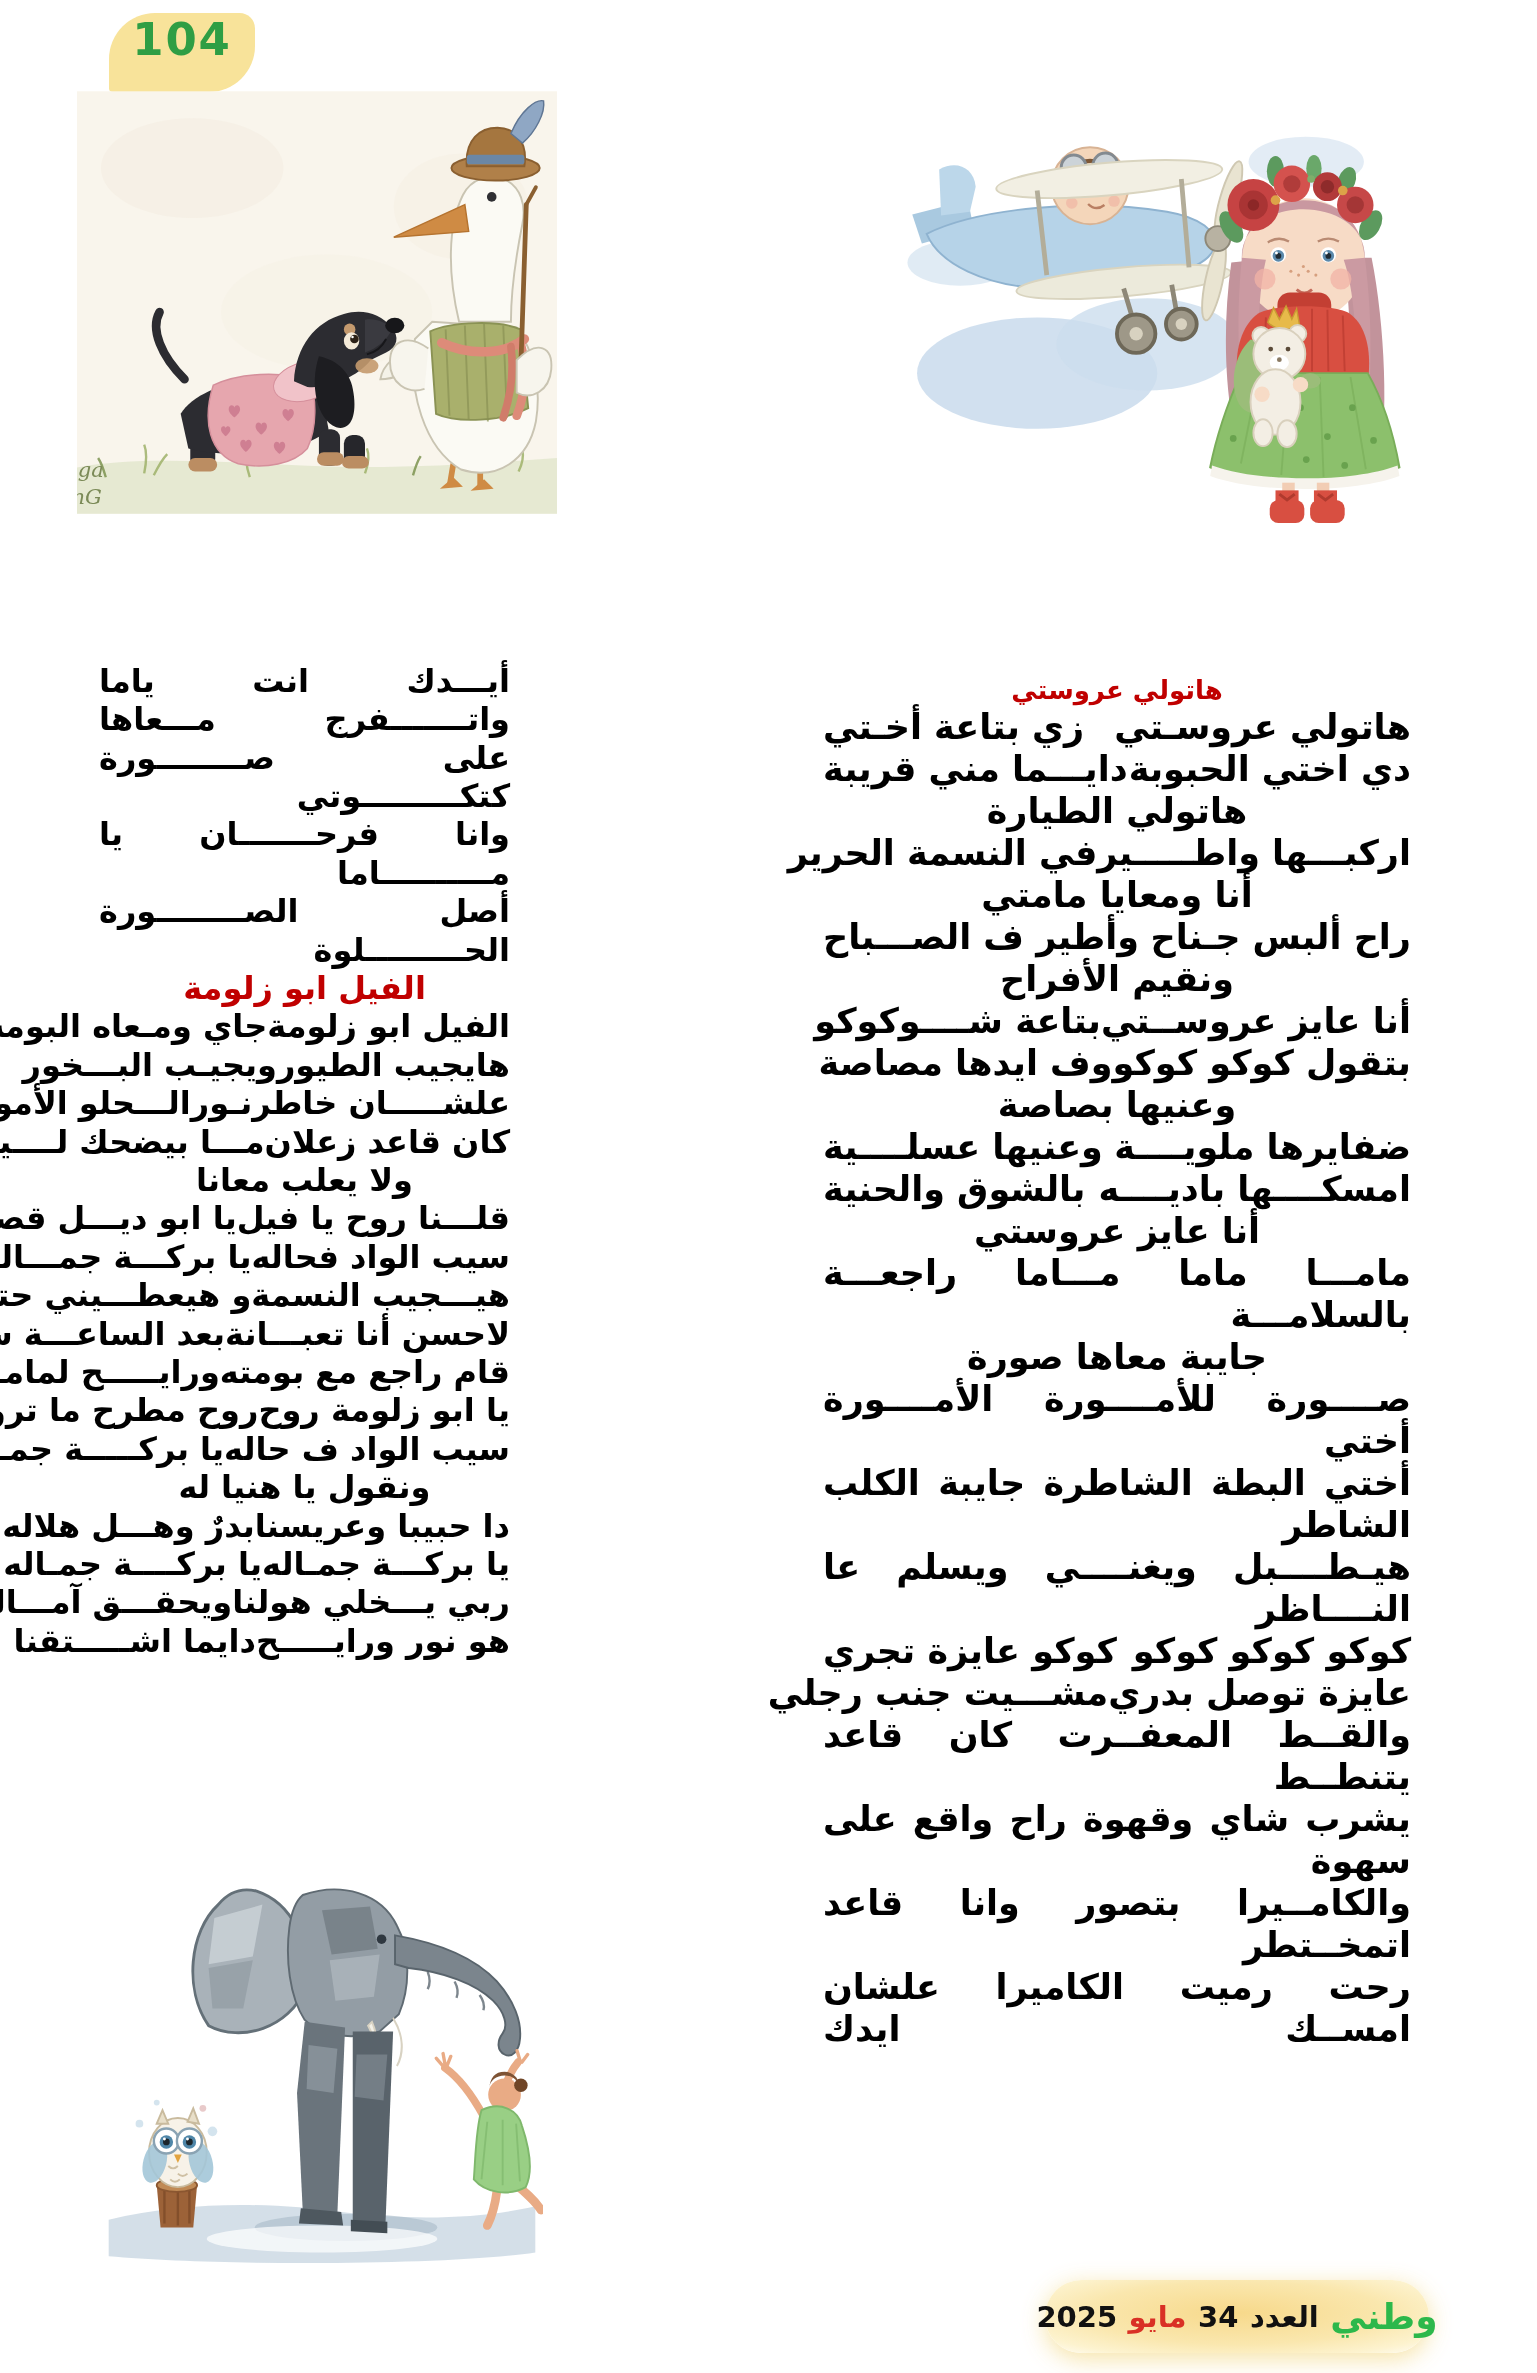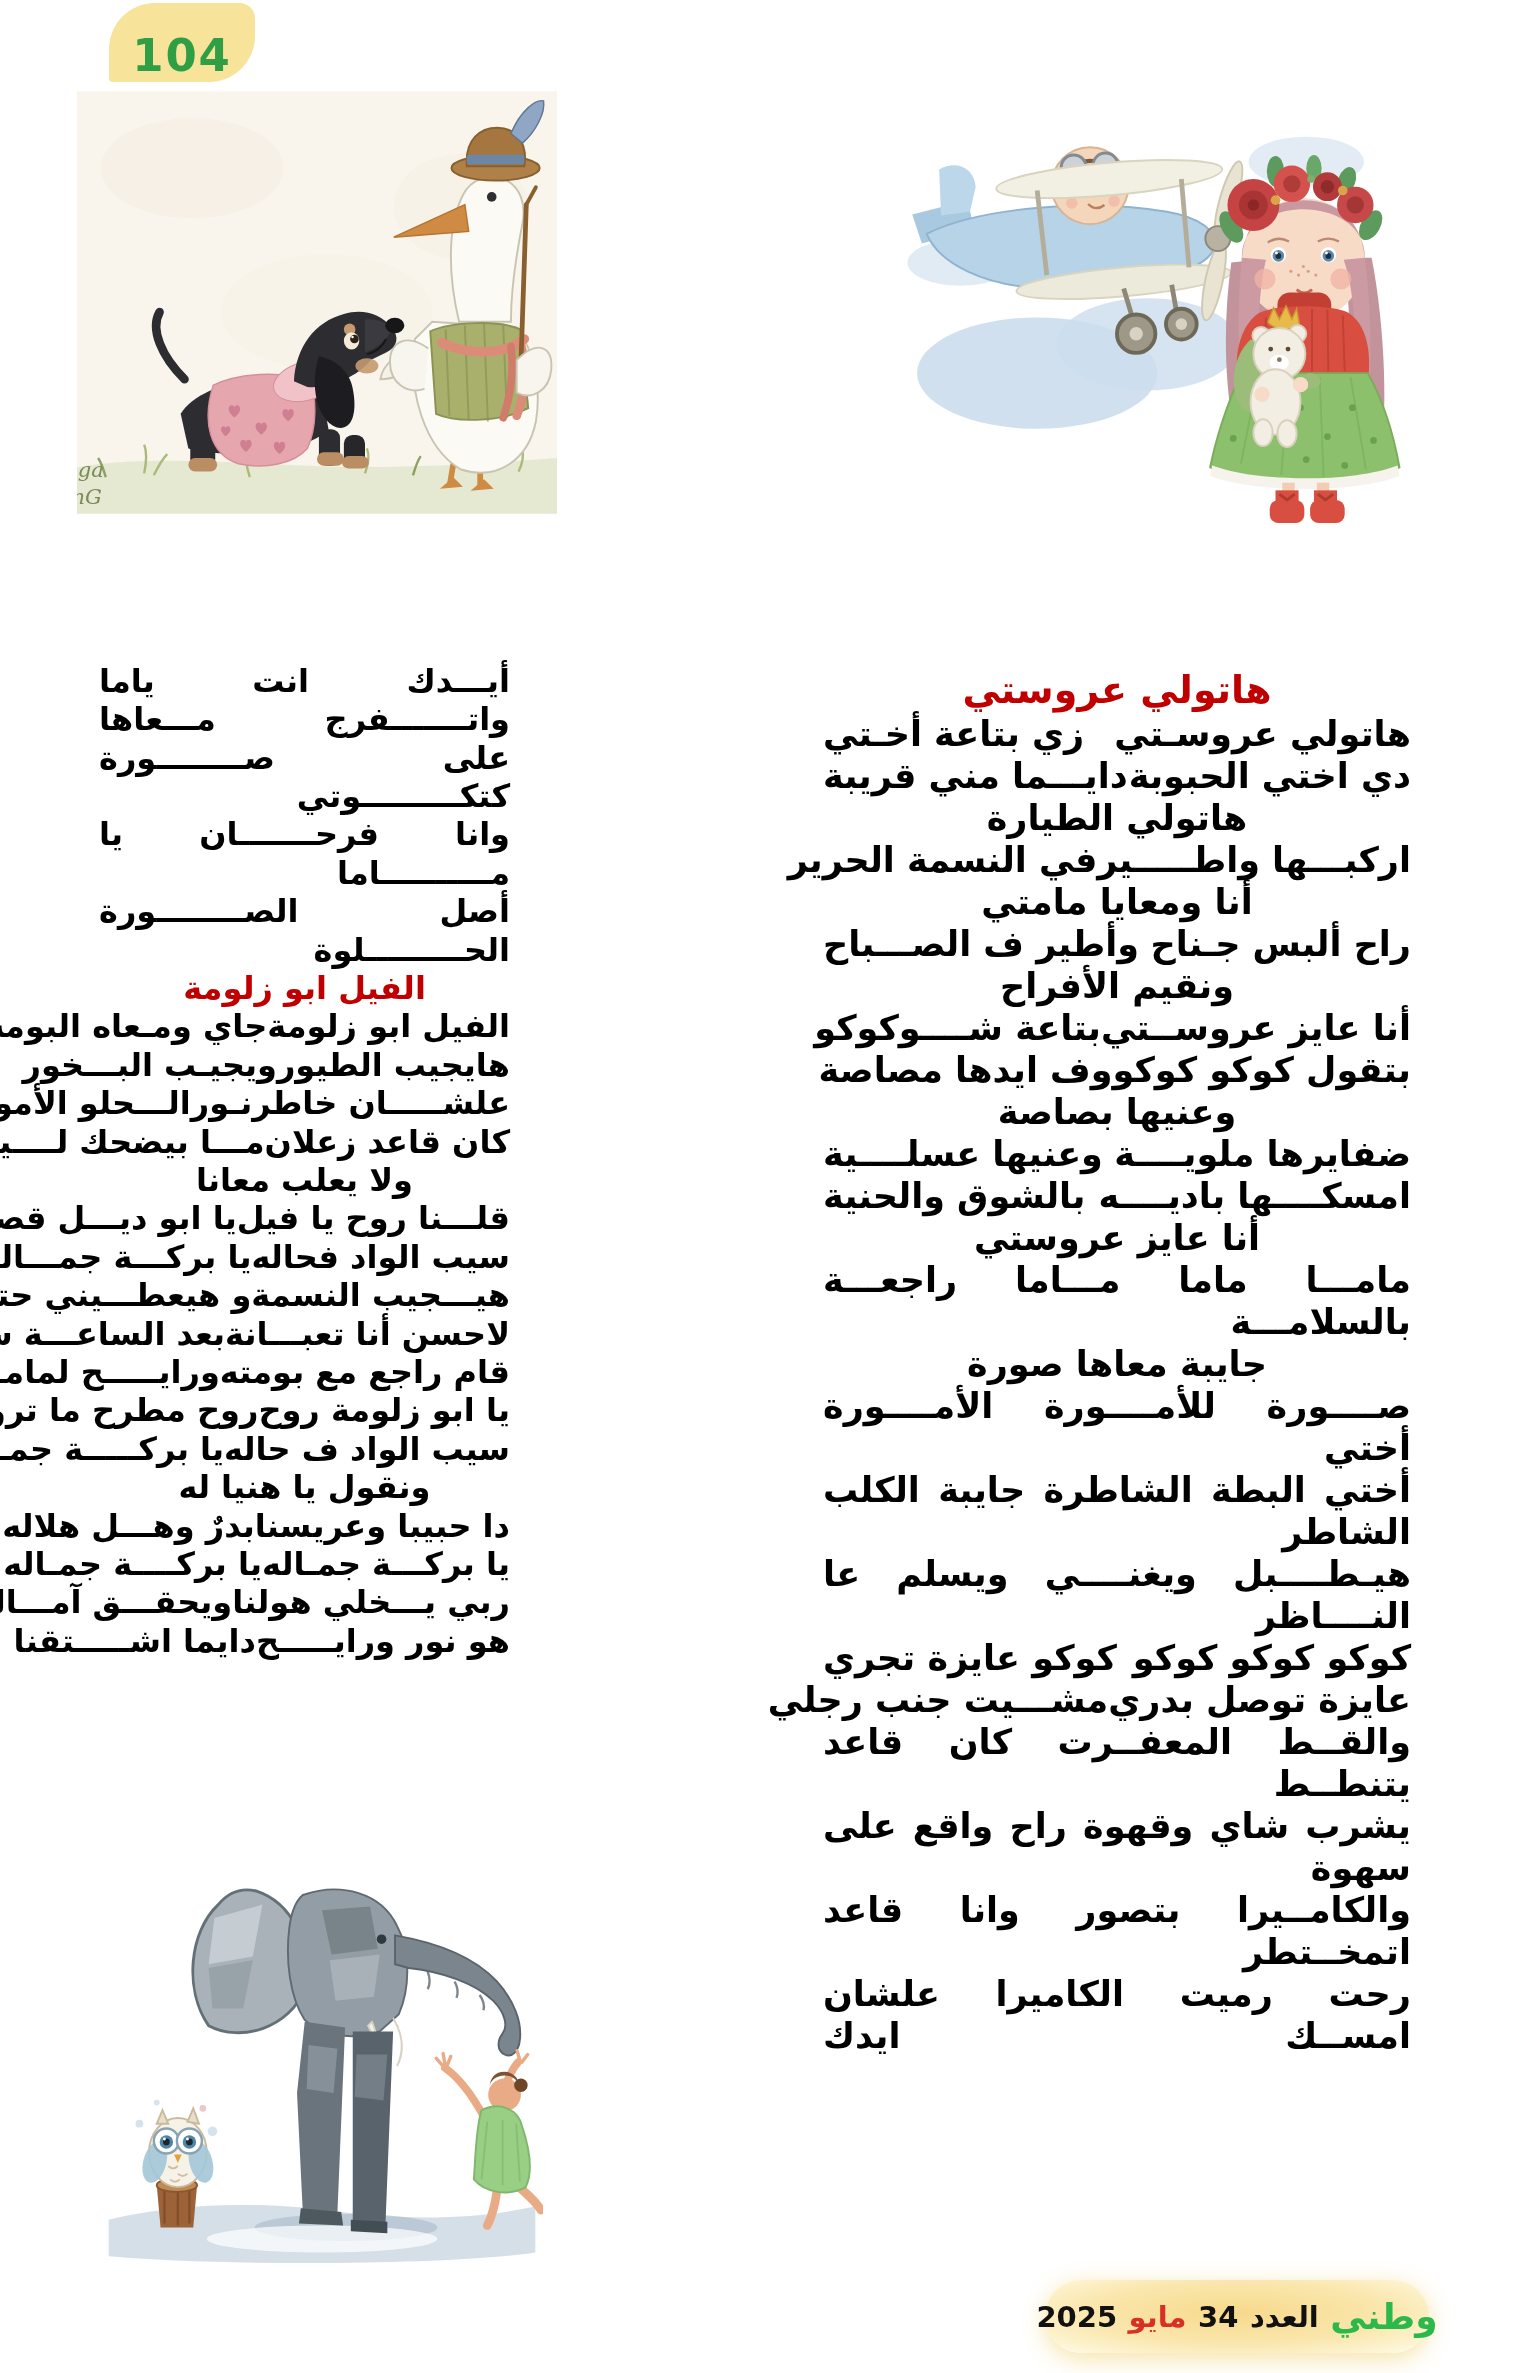--- a/index.html
+++ b/index.html
@@ -2,24 +2,24 @@
 <html lang="ar" dir="rtl" style="--title-red: #c00000; --page-number-green: #2f9e44; --badge-yellow: #f8e39a; --brand-green: #2db84b; --month-red: #d93025;"><head>
 <meta charset="utf-8">
 <style>
   html,body{margin:0;padding:0}
   body{
     width:1537px;height:2374px;position:relative;background:#ffffff;
     font-family:"DejaVu Sans",sans-serif;overflow:hidden;
   }
   
   .page-badge{
-    position:absolute;left:109px;top:3px;width:146px;height:79px;
+    position:absolute;left:109px;top:13px;width:146px;height:79px;
     background:var(--badge-yellow,#f8e39a);
     border-radius:46px 15.4px 46px 3.8px;
-    display:flex;align-items:flex-end;justify-content:center;
+    display:flex;align-items:flex-start;justify-content:center;
   }
   .page-badge span{
     font-size:45px;font-weight:bold;color:var(--page-number-green,#2f9e44);
     letter-spacing:1.9px;
   }
   
   .illu{position:absolute;margin:0}
   .illu svg{display:block;width:100%;height:100%}
   .illu.dog-goose{left:77px;top:91px;width:480px;height:423px}
   .illu.doll-plane{left:893px;top:56px;width:519px;height:468px}
@@ -31,21 +31,21 @@
   }
   .left-col{left:99px;top:506px;width:411px;height:1310px}
   .right-col{left:823px;top:550px;width:588px;height:1625px}
   .poem-line{font-weight:bold;color:#000;line-height:1.2}
   .left-col .poem-line{font-size:32px}
   .right-col .poem-line{font-size:35px}
   .poem-line.verse{display:flex;justify-content:space-between;white-space:nowrap}
   .poem-line.center{text-align:center;white-space:nowrap}
   .poem-line.full{text-align:justify;text-align-last:justify}
   .poem-line.title{text-align:center;color:var(--title-red,#c00000);white-space:nowrap}
-  .right-col .poem-line.title{font-size:38px}
+  .right-col .poem-line.title{font-size:26px}
   
   .footer-badge{
     position:absolute;left:1045px;top:2280px;width:384px;height:73px;
     border-radius:37px;
     background:radial-gradient(ellipse at 50% 45%, #f7d98b 0%, #fae7ae 55%, #fdf3cf 82%, #fffdf6 100%);
     box-shadow:0 5.8px 23px rgba(244,222,150,.85);
     display:flex;align-items:center;justify-content:center;gap:11.5px;
     direction:rtl;font-weight:bold;font-size:29px;color:#111;
   }
   .footer-badge .brand{color:var(--brand-green,#2db84b);font-size:36px}

